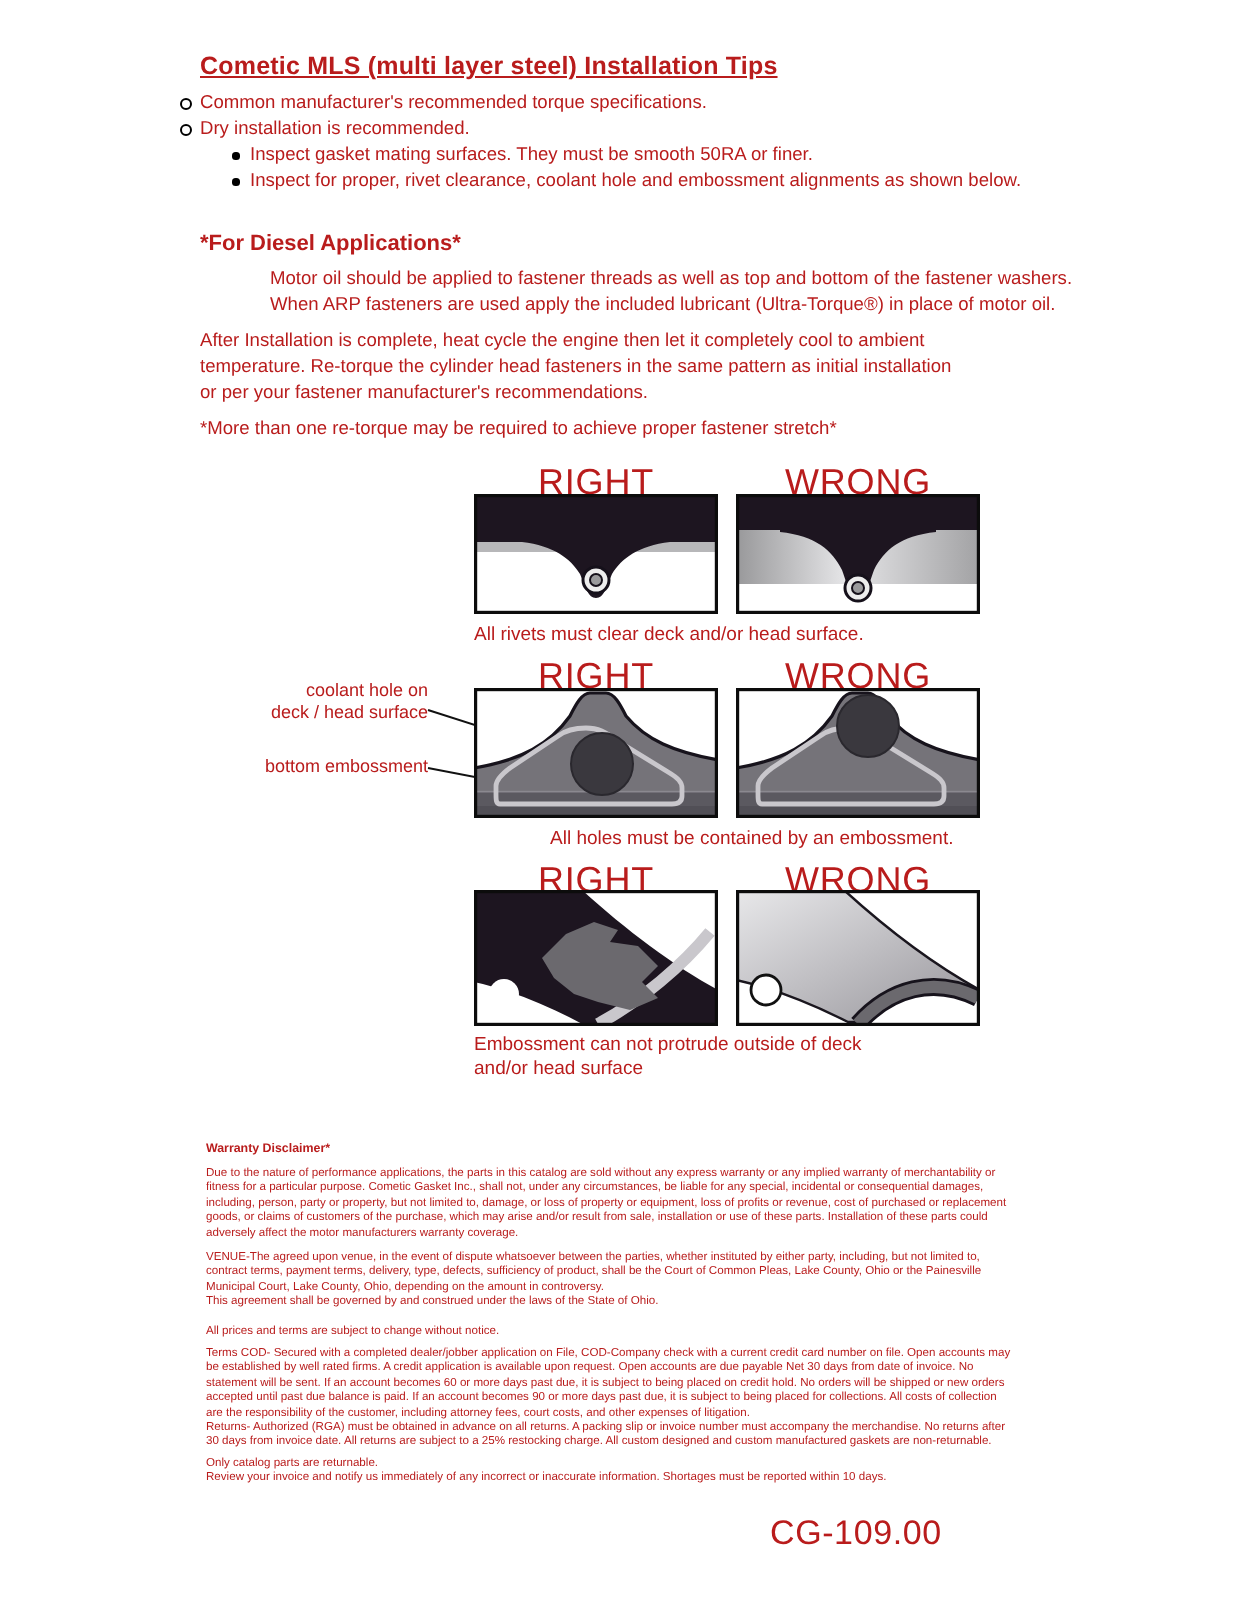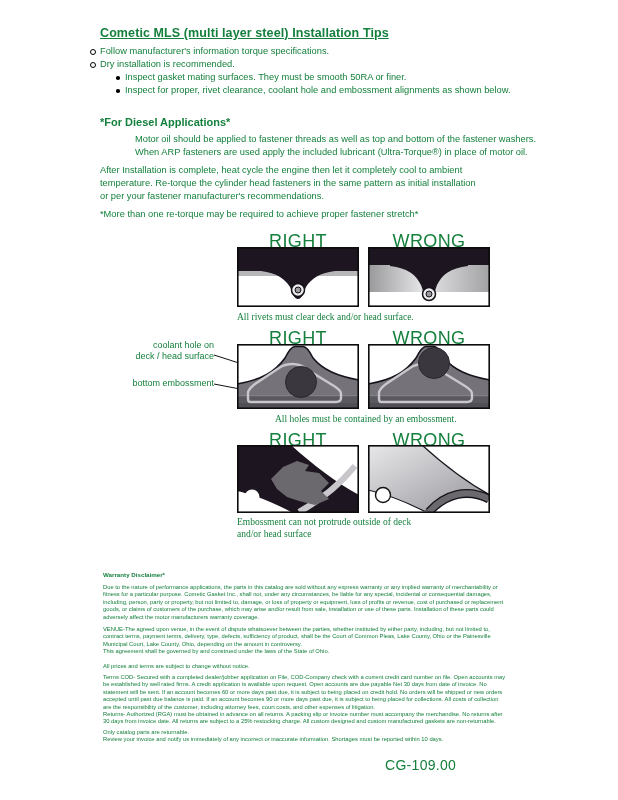--- a/index.html
+++ b/index.html
@@ -1,51 +1,51 @@
 <!DOCTYPE html>
 <html><head>
 <meta charset="utf-8">
 <style>
   html,body { margin:0; padding:0; background:#ffffff; }
   .page {
     position:relative; width:618px; height:800px; background:#ffffff;
-    font-family:"Liberation Sans", sans-serif; color:#15803d; overflow:hidden;
+    font-family:"Liberation Sans", sans-serif; color:#b91c1c; overflow:hidden;
   }
   .abs { position:absolute; }
   .title { font-weight:bold; font-size:12.5px; text-decoration:underline; letter-spacing:.1px; white-space:nowrap; }
   .bullets { list-style:none; margin:0; padding:0; font-size:9.3px; line-height:13px; }
   .bullets li { position:relative; padding-left:11px; }
   .bullets li.lvl1::before {
     content:""; position:absolute; left:1px; top:4px; width:4px; height:4px;
     border:1px solid #000; border-radius:50%;
   }
   .bullets li.lvl2 { margin-left:26px; padding-left:10px; }
   .bullets li.lvl2::before {
     content:""; position:absolute; left:1px; top:5px; width:3.6px; height:3.6px;
     background:#000; border-radius:50%;
   }
   .h2 { font-weight:bold; font-size:11px; white-space:nowrap; }
   .body-text { font-size:9.3px; line-height:13px; white-space:pre-line; }
   .dheader { font-size:18px; letter-spacing:.4px; width:122px; text-align:center; white-space:nowrap; }
-  .caption { font-size:9.5px; line-height:11.5px; white-space:pre-line;font-family:Liberation Serif, serif; }
+  .caption { font-size:9.5px; line-height:11.5px; white-space:pre-line; }
   .callout { font-size:9px; line-height:11px; text-align:right; white-space:pre-line; width:104px; }
   .legal-h { font-size:6.2px; font-weight:bold; }
   .legal { font-size:5.8px; line-height:7.4px; white-space:pre-line; width:452px; }
-  .pagenum { font-size:14px; letter-spacing:.3px; white-space:nowrap; }
+  .pagenum { font-size:17px; letter-spacing:.3px; white-space:nowrap; }
   svg { display:block; }
 </style>
 </head>
 <body>
 
 <div class="page">
 
   <div class="abs title" style="left:100px; top:26px;">Cometic MLS (multi layer steel) Installation Tips</div>
 
   <ul class="abs bullets" style="left:89px; top:45px; width:470px;">
-    <li class="lvl1">Follow manufacturer's information torque specifications.</li>
+    <li class="lvl1">Common manufacturer's recommended torque specifications.</li>
     <li class="lvl1">Dry installation is recommended.</li>
     <li class="lvl2">Inspect gasket mating surfaces.  They must be smooth 50RA or finer.</li>
     <li class="lvl2">Inspect for proper, rivet clearance, coolant hole and embossment alignments as shown below.</li>
   </ul>
 
   <div class="abs h2" style="left:100px; top:116px;">*For Diesel Applications*</div>
   <div class="abs body-text" style="left:100px; top:133px; width:460px;margin-left:35px;">Motor oil should be applied to fastener threads as well as top and bottom of the fastener washers.
 When ARP fasteners are used apply the included lubricant (Ultra-Torque®) in place of motor oil.</div>
   <div class="abs body-text" style="left:100px; top:164px; width:460px;">After Installation is complete, heat cycle the engine then let it completely cool to ambient
 temperature. Re-torque the cylinder head fasteners in the same pattern as initial installation

